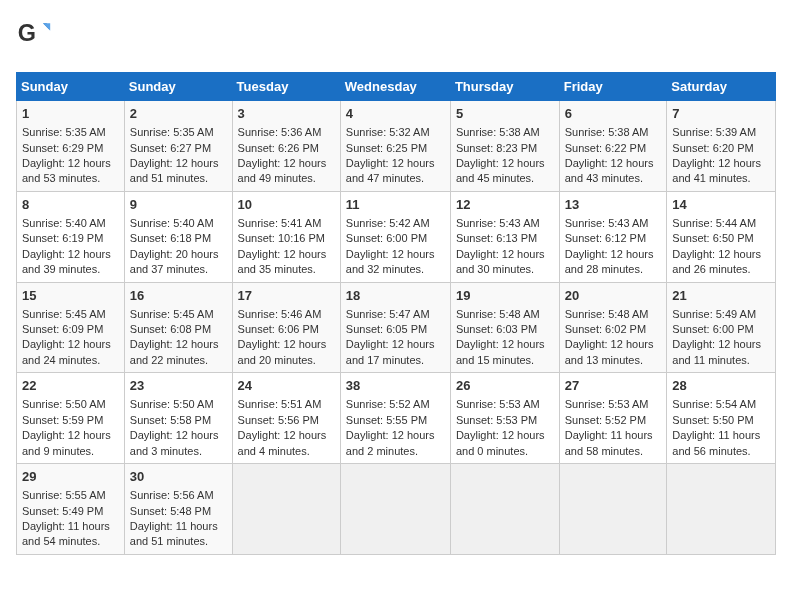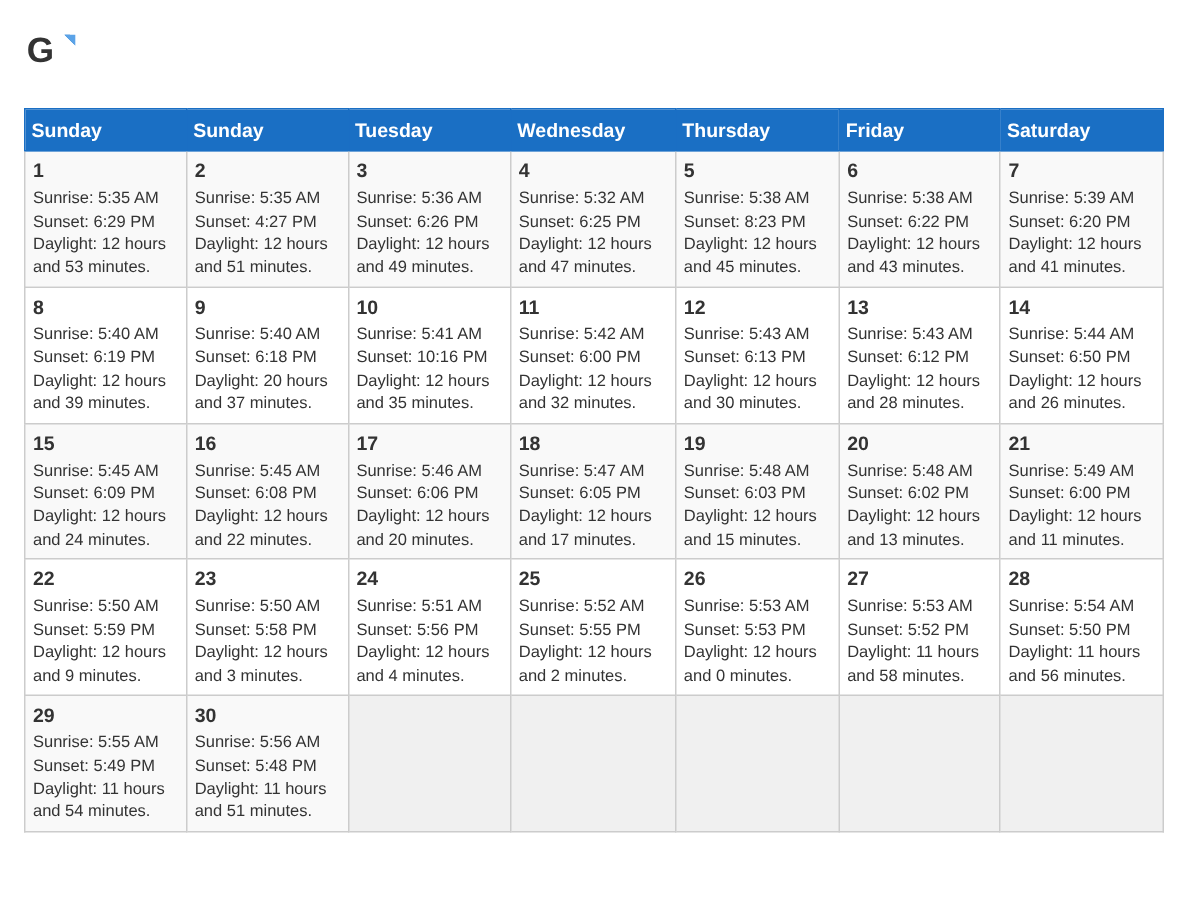--- a/index.html
+++ b/index.html
@@ -114,21 +114,21 @@
         <th>Tuesday</th>
         <th>Wednesday</th>
         <th>Thursday</th>
         <th>Friday</th>
         <th>Saturday</th>
       </tr>
   </thead>
   <tbody id="calendar-body">
   <tr>
         <td><span class="day-number">1</span><span>Sunrise: 5:35 AM</span><br><span>Sunset: 6:29 PM</span><br><span>Daylight: 12 hours and 53 minutes.</span></td>
-        <td><span class="day-number">2</span><span>Sunrise: 5:35 AM</span><br><span>Sunset: 4:27 PM</span><br><span>Daylight: 12 hours and 51 minutes.</span></td>
+        <td><span class="day-number">2</span><span>Sunrise: 5:35 AM</span><br><span>Sunset: 6:27 PM</span><br><span>Daylight: 12 hours and 51 minutes.</span></td>
         <td><span class="day-number">3</span><span>Sunrise: 5:36 AM</span><br><span>Sunset: 6:26 PM</span><br><span>Daylight: 12 hours and 49 minutes.</span></td>
         <td><span class="day-number">4</span><span>Sunrise: 5:32 AM</span><br><span>Sunset: 6:25 PM</span><br><span>Daylight: 12 hours and 47 minutes.</span></td>
         <td><span class="day-number">5</span><span>Sunrise: 5:38 AM</span><br><span>Sunset: 8:23 PM</span><br><span>Daylight: 12 hours and 45 minutes.</span></td>
         <td><span class="day-number">6</span><span>Sunrise: 5:38 AM</span><br><span>Sunset: 6:22 PM</span><br><span>Daylight: 12 hours and 43 minutes.</span></td>
         <td><span class="day-number">7</span><span>Sunrise: 5:39 AM</span><br><span>Sunset: 6:20 PM</span><br><span>Daylight: 12 hours and 41 minutes.</span></td>
       </tr>
       <tr>
         <td><span class="day-number">8</span><span>Sunrise: 5:40 AM</span><br><span>Sunset: 6:19 PM</span><br><span>Daylight: 12 hours and 39 minutes.</span></td>
         <td><span class="day-number">9</span><span>Sunrise: 5:40 AM</span><br><span>Sunset: 6:18 PM</span><br><span>Daylight: 20 hours and 37 minutes.</span></td>
         <td><span class="day-number">10</span><span>Sunrise: 5:41 AM</span><br><span>Sunset: 10:16 PM</span><br><span>Daylight: 12 hours and 35 minutes.</span></td>
@@ -143,21 +143,21 @@
         <td><span class="day-number">17</span><span>Sunrise: 5:46 AM</span><br><span>Sunset: 6:06 PM</span><br><span>Daylight: 12 hours and 20 minutes.</span></td>
         <td><span class="day-number">18</span><span>Sunrise: 5:47 AM</span><br><span>Sunset: 6:05 PM</span><br><span>Daylight: 12 hours and 17 minutes.</span></td>
         <td><span class="day-number">19</span><span>Sunrise: 5:48 AM</span><br><span>Sunset: 6:03 PM</span><br><span>Daylight: 12 hours and 15 minutes.</span></td>
         <td><span class="day-number">20</span><span>Sunrise: 5:48 AM</span><br><span>Sunset: 6:02 PM</span><br><span>Daylight: 12 hours and 13 minutes.</span></td>
         <td><span class="day-number">21</span><span>Sunrise: 5:49 AM</span><br><span>Sunset: 6:00 PM</span><br><span>Daylight: 12 hours and 11 minutes.</span></td>
       </tr>
       <tr>
         <td><span class="day-number">22</span><span>Sunrise: 5:50 AM</span><br><span>Sunset: 5:59 PM</span><br><span>Daylight: 12 hours and 9 minutes.</span></td>
         <td><span class="day-number">23</span><span>Sunrise: 5:50 AM</span><br><span>Sunset: 5:58 PM</span><br><span>Daylight: 12 hours and 3 minutes.</span></td>
         <td><span class="day-number">24</span><span>Sunrise: 5:51 AM</span><br><span>Sunset: 5:56 PM</span><br><span>Daylight: 12 hours and 4 minutes.</span></td>
-        <td><span class="day-number">25</span><span>Sunrise: 5:52 AM</span><br><span>Sunset: 5:55 PM</span><br><span>Daylight: 12 hours and 2 minutes.</span></td>
+        <td><span class="day-number">38</span><span>Sunrise: 5:52 AM</span><br><span>Sunset: 5:55 PM</span><br><span>Daylight: 12 hours and 2 minutes.</span></td>
         <td><span class="day-number">26</span><span>Sunrise: 5:53 AM</span><br><span>Sunset: 5:53 PM</span><br><span>Daylight: 12 hours and 0 minutes.</span></td>
         <td><span class="day-number">27</span><span>Sunrise: 5:53 AM</span><br><span>Sunset: 5:52 PM</span><br><span>Daylight: 11 hours and 58 minutes.</span></td>
         <td><span class="day-number">28</span><span>Sunrise: 5:54 AM</span><br><span>Sunset: 5:50 PM</span><br><span>Daylight: 11 hours and 56 minutes.</span></td>
       </tr>
       <tr>
         <td><span class="day-number">29</span><span>Sunrise: 5:55 AM</span><br><span>Sunset: 5:49 PM</span><br><span>Daylight: 11 hours and 54 minutes.</span></td>
         <td><span class="day-number">30</span><span>Sunrise: 5:56 AM</span><br><span>Sunset: 5:48 PM</span><br><span>Daylight: 11 hours and 51 minutes.</span></td>
         <td class="day-cell-empty"></td>
         <td class="day-cell-empty"></td>
         <td class="day-cell-empty"></td>

